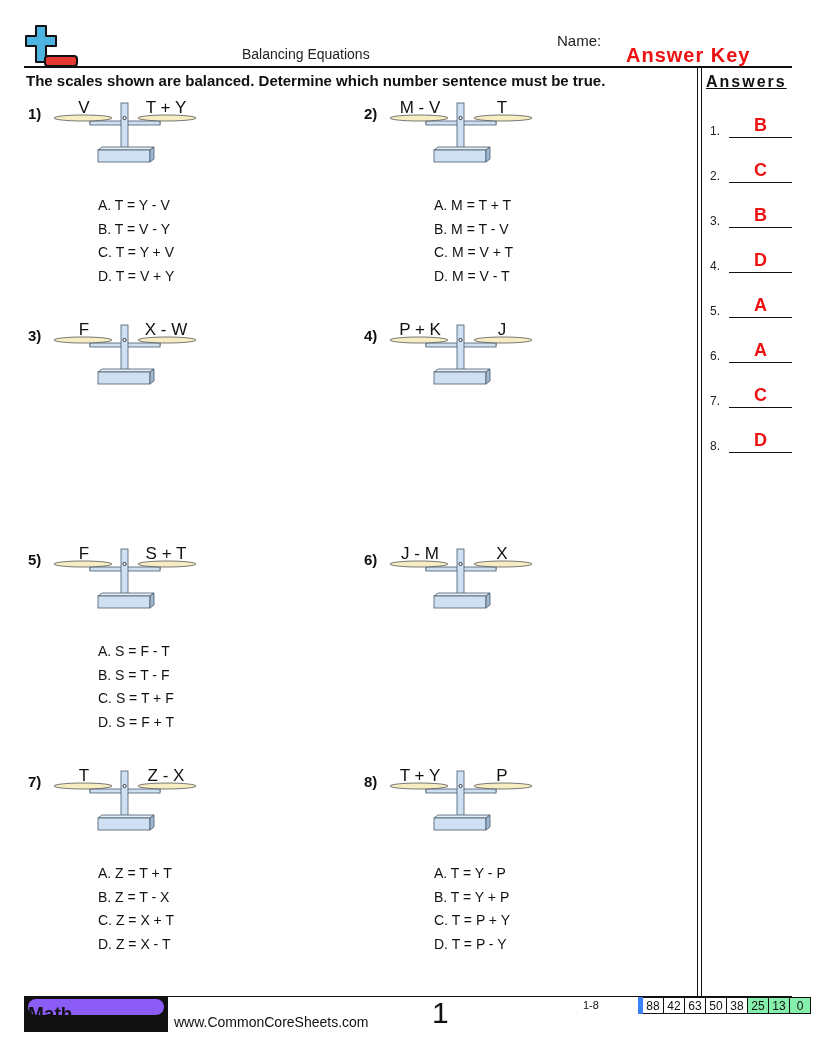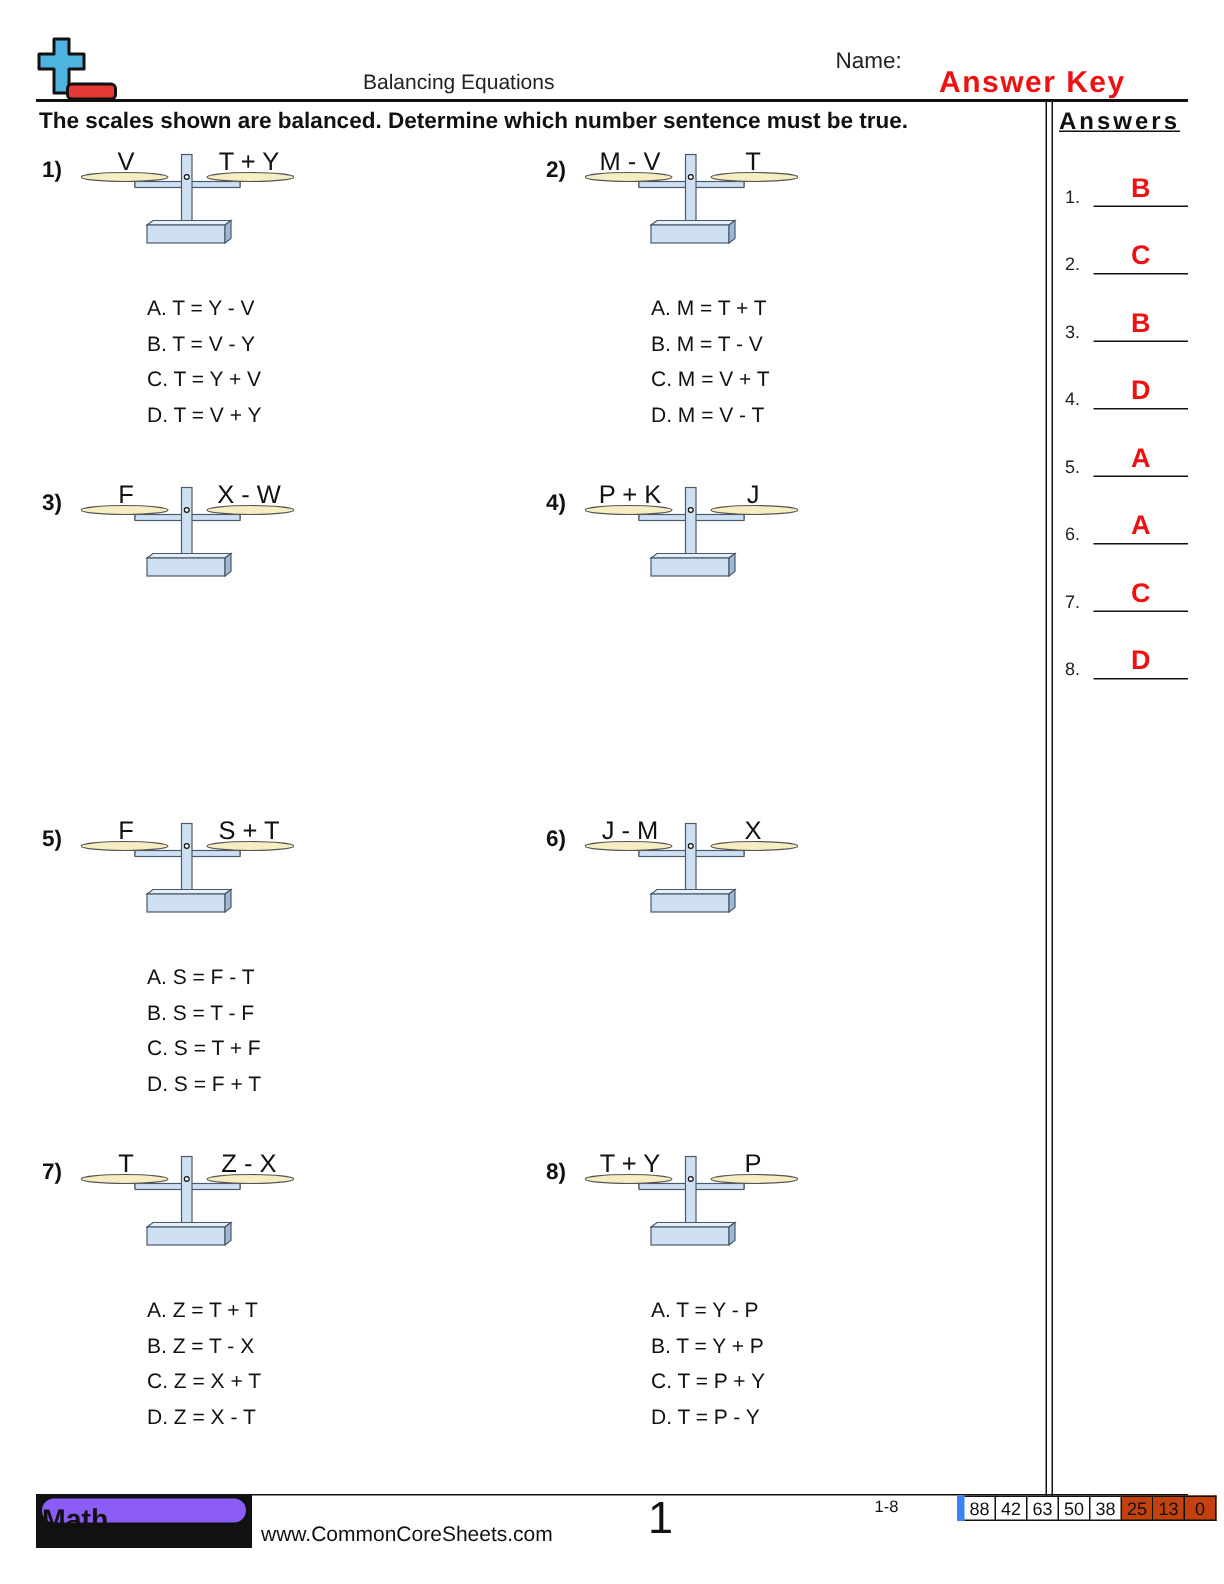--- a/index.html
+++ b/index.html
@@ -40,21 +40,21 @@
     .footer-rule { left: 24px; top: 996px; width: 768px; height: 1px; background: #111; }
     .math-box { left: 24px; top: 996px; width: 144px; height: 36px; background: #111; }
     .math-pill { left: 28px; top: 999px; width: 136px; height: 16px; background: #8b5cf6; border-radius: 15px;
                  text-align: left; font-size: 19px; font-weight: bold; line-height: 29px; }
     .website { left: 174px; top: 1014px; font-size: 14px; color: #111; }
     .page-num { left: 432px; top: 996px; font-size: 30px; color: #111; }
     .range { left: 583px; top: 999px; font-size: 11px; color: #111; }
     .score-table { left: 610px; top: 997px; display: flex; border-left: 5px solid #3b82f6; margin-left: 28px; }
     .score-cell { width: 21px; height: 17px; border: 1px solid #111; border-left: none; font-size: 12px;
                   text-align: center; line-height: 17px; box-sizing: border-box; }
-    .score-cell.hi { background: #c2410c; }
+    .score-cell.hi { background: #86efac; }
   </style>
 </head>
 <body>
 
 <svg class="abs logo" viewBox="0 0 56 44">
   <path d="M12 2 h10 v10 h10 v10 h-10 v16 h-10 v-16 h-10 v-10 h10 z" fill="#4fb3e0" stroke="#111" stroke-width="2" stroke-linejoin="round"></path>
   <rect x="21" y="32" width="32" height="10" rx="3" fill="#e53935" stroke="#111" stroke-width="2"></rect>
 </svg>
 
 <div class="abs title">Balancing Equations</div>

